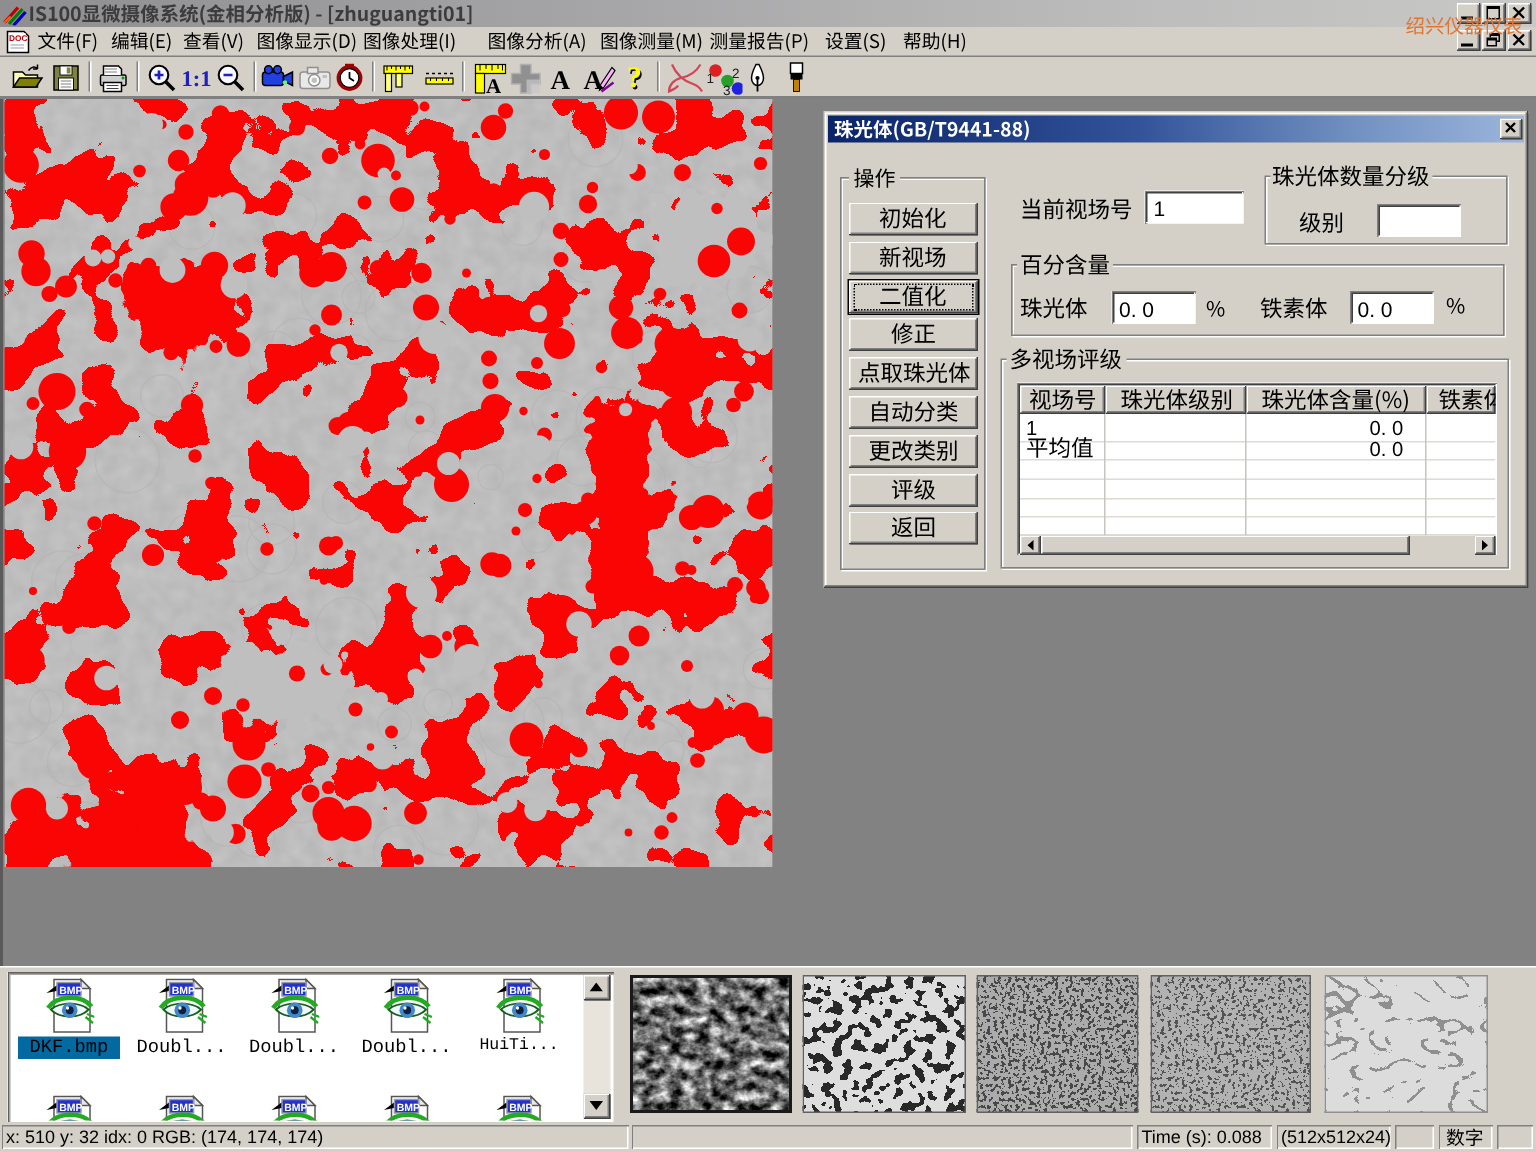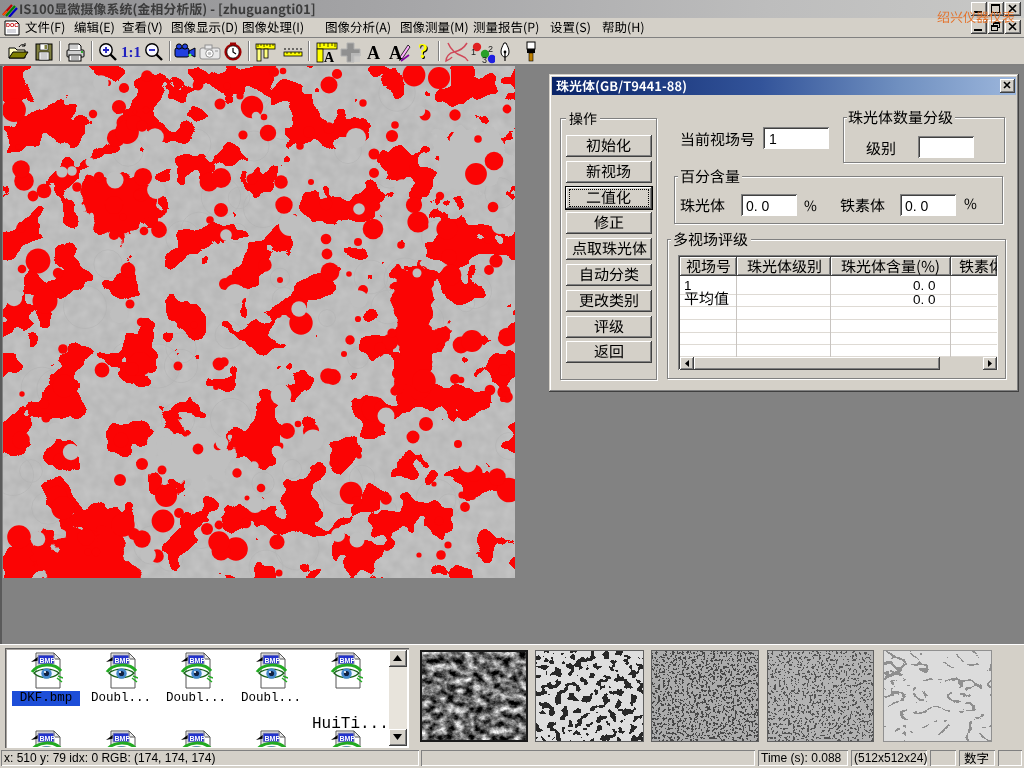--- a/index.html
+++ b/index.html
@@ -706,21 +706,21 @@
 <rect x="9" y="3" width="16" height="9" fill="#2233cc" stroke="#99a"></rect>
 <text x="10.5" y="10.5" font-family="Liberation Sans" font-size="7" font-weight="bold" fill="#fff">BMP</text>
 <path d="M3 20 C9 11 26 11 32 19" stroke="#22aa22" stroke-width="3" fill="none"></path>
 <path d="M4 21 C10 15 25 15 31 21 C25 28 10 28 4 21 Z" fill="#186018"></path>
 <path d="M6 21 C11 16.5 24 16.5 29 21 C24 26.5 11 26.5 6 21 Z" fill="#f0f8ff"></path>
 <circle cx="17.5" cy="21.5" r="5.2" fill="#4488cc"></circle>
 <circle cx="17.5" cy="21.5" r="2.6" fill="#102040"></circle>
 <circle cx="16" cy="20" r="1.1" fill="#fff"></circle>
 <path d="M28 26 L33 30 M29 24 L34 26" stroke="#22aa22" stroke-width="1.5"></path>
 </svg>
-<div class="abs mono" style="left:12px;top:691px;width:68px;height:15px;font-size:12.5px;text-align:center;color:#000;background:#1d4ed8;white-space:nowrap">DKF.bmp</div>
+<div class="abs mono" style="left:12px;top:691px;width:68px;height:15px;font-size:12.5px;text-align:center;color:#000;background:#0369a1;white-space:nowrap">DKF.bmp</div>
 <svg class="abs" style="left:104px;top:652px" width="34" height="38" viewBox="0 0 34 38">
 <path d="M7 1 H25 L31 7 V36 H7 Z" fill="#fff" stroke="#555"></path>
 <path d="M25 1 L25 7 L31 7 Z" fill="#e8e8e8" stroke="#555"></path>
 <path d="M2 10 L10 4 L12 8 Z" fill="#000"></path>
 <rect x="9" y="3" width="16" height="9" fill="#2233cc" stroke="#99a"></rect>
 <text x="10.5" y="10.5" font-family="Liberation Sans" font-size="7" font-weight="bold" fill="#fff">BMP</text>
 <path d="M3 20 C9 11 26 11 32 19" stroke="#22aa22" stroke-width="3" fill="none"></path>
 <path d="M4 21 C10 15 25 15 31 21 C25 28 10 28 4 21 Z" fill="#186018"></path>
 <path d="M6 21 C11 16.5 24 16.5 29 21 C24 26.5 11 26.5 6 21 Z" fill="#f0f8ff"></path>
 <circle cx="17.5" cy="21.5" r="5.2" fill="#4488cc"></circle>
@@ -766,21 +766,21 @@
 <rect x="9" y="3" width="16" height="9" fill="#2233cc" stroke="#99a"></rect>
 <text x="10.5" y="10.5" font-family="Liberation Sans" font-size="7" font-weight="bold" fill="#fff">BMP</text>
 <path d="M3 20 C9 11 26 11 32 19" stroke="#22aa22" stroke-width="3" fill="none"></path>
 <path d="M4 21 C10 15 25 15 31 21 C25 28 10 28 4 21 Z" fill="#186018"></path>
 <path d="M6 21 C11 16.5 24 16.5 29 21 C24 26.5 11 26.5 6 21 Z" fill="#f0f8ff"></path>
 <circle cx="17.5" cy="21.5" r="5.2" fill="#4488cc"></circle>
 <circle cx="17.5" cy="21.5" r="2.6" fill="#102040"></circle>
 <circle cx="16" cy="20" r="1.1" fill="#fff"></circle>
 <path d="M28 26 L33 30 M29 24 L34 26" stroke="#22aa22" stroke-width="1.5"></path>
 </svg>
-<div class="abs mono" style="left:312px;top:715px;width:68px;height:15px;font-size:16px;text-align:center;color:#000;white-space:nowrap">HuiTi...</div>
+<div class="abs mono" style="left:312px;top:691px;width:68px;height:15px;font-size:11px;text-align:center;color:#000;white-space:nowrap">HuiTi...</div>
 <div class="abs" style="left:29px;top:730px;width:34px;height:17px;overflow:hidden">
     <svg class="abs" style="left:0;top:0px" width="34" height="38" viewBox="0 0 34 38">
 <path d="M7 1 H25 L31 7 V36 H7 Z" fill="#fff" stroke="#555"></path>
 <path d="M25 1 L25 7 L31 7 Z" fill="#e8e8e8" stroke="#555"></path>
 <path d="M2 10 L10 4 L12 8 Z" fill="#000"></path>
 <rect x="9" y="3" width="16" height="9" fill="#2233cc" stroke="#99a"></rect>
 <text x="10.5" y="10.5" font-family="Liberation Sans" font-size="7" font-weight="bold" fill="#fff">BMP</text>
 <path d="M3 20 C9 11 26 11 32 19" stroke="#22aa22" stroke-width="3" fill="none"></path>
 <path d="M4 21 C10 15 25 15 31 21 C25 28 10 28 4 21 Z" fill="#186018"></path>
 <path d="M6 21 C11 16.5 24 16.5 29 21 C24 26.5 11 26.5 6 21 Z" fill="#f0f8ff"></path>
@@ -937,21 +937,21 @@
 <rect width="107" height="92" fill="#b2b2b2"></rect>
 <rect width="107" height="92" filter="url(#tb4)"></rect>
 <rect x="0.5" y="0.5" width="106" height="91" fill="none" stroke="#606060" stroke-width="1"></rect>
 </svg>
 <svg class="abs" style="left:883px;top:650px" width="109" height="92">
 <rect width="109" height="92" fill="#dcdcdc"></rect>
 <rect width="109" height="92" filter="url(#tb5)"></rect>
 <rect x="0.5" y="0.5" width="108" height="91" fill="none" stroke="#909090" stroke-width="1"></rect>
 </svg>
 <div class="abs" style="left:0;top:748px;width:1024px;height:20px;background:#d4d0c8"></div>
-<div class="abs panel" style="left:1px;top:750px;width:418px;height:16px;font-size:12px;color:#000;padding:1px 3px;white-space:nowrap;overflow:hidden">x: 510 y: 79 idx: 0 RGB: (174, 174, 174)</div>
+<div class="abs panel" style="left:1px;top:750px;width:418px;height:16px;font-size:12px;color:#000;padding:1px 3px;white-space:nowrap;overflow:hidden">x: 510 y: 32 idx: 0 RGB: (174, 174, 174)</div>
 <div class="abs panel" style="left:421px;top:750px;width:334px;height:16px;font-size:12px;color:#000;padding:1px 3px;white-space:nowrap;overflow:hidden"></div>
 <div class="abs panel" style="left:758px;top:750px;width:90px;height:16px;font-size:12px;color:#000;padding:1px 3px;white-space:nowrap;overflow:hidden">Time (s): 0.088</div>
 <div class="abs panel" style="left:851px;top:750px;width:76px;height:16px;font-size:12px;color:#000;padding:1px 3px;white-space:nowrap;overflow:hidden">(512x512x24)</div>
 <div class="abs panel" style="left:930px;top:750px;width:26px;height:16px;font-size:12px;color:#000;padding:1px 3px;white-space:nowrap;overflow:hidden"></div>
 <div class="abs panel" style="left:959px;top:750px;width:36px;height:16px;font-size:12px;color:#000;padding:1px 3px;white-space:nowrap;overflow:hidden"></div>
 <div class="abs">
     <svg class="t" style="left:964px;top:749px" width="29" height="22">
       <path transform="translate(0,14)" d="M5.5 -10.3C5.3 -9.8 4.9 -9 4.6 -8.6L5.2 -8.3C5.5 -8.7 6 -9.3 6.3 -9.9ZM1.1 -9.9C1.4 -9.4 1.8 -8.7 1.9 -8.3L2.6 -8.6C2.5 -9 2.1 -9.7 1.8 -10.2ZM5.1 -3.2C4.8 -2.6 4.4 -2.1 4 -1.6C3.5 -1.8 3 -2.1 2.5 -2.2C2.7 -2.6 2.9 -2.9 3.1 -3.2ZM1.4 -1.9C2 -1.7 2.7 -1.4 3.3 -1C2.5 -0.5 1.5 -0.1 0.5 0.2C0.7 0.4 0.9 0.7 1 0.9C2.1 0.6 3.2 0.1 4.1 -0.6C4.5 -0.4 4.9 -0.1 5.2 0.1L5.8 -0.5C5.5 -0.7 5.1 -1 4.7 -1.2C5.4 -1.9 5.9 -2.8 6.2 -3.9L5.7 -4.1L5.5 -4H3.5L3.8 -4.7L2.9 -4.8C2.8 -4.6 2.7 -4.3 2.6 -4H0.9V-3.2H2.2C1.9 -2.8 1.6 -2.3 1.4 -1.9ZM3.2 -10.5V-8.2H0.6V-7.4H2.9C2.3 -6.6 1.4 -5.8 0.5 -5.4C0.7 -5.3 0.9 -4.9 1 -4.7C1.8 -5.1 2.6 -5.8 3.2 -6.6V-5.1H4.1V-6.8C4.7 -6.3 5.5 -5.7 5.8 -5.4L6.3 -6.1C6 -6.3 4.9 -7 4.3 -7.4H6.6V-8.2H4.1V-10.5ZM7.9 -10.4C7.6 -8.2 7 -6.1 6 -4.8C6.2 -4.7 6.6 -4.4 6.7 -4.2C7.1 -4.7 7.3 -5.2 7.6 -5.8C7.9 -4.6 8.2 -3.5 8.7 -2.5C8 -1.3 7 -0.4 5.6 0.3C5.8 0.5 6.1 0.8 6.2 1C7.4 0.4 8.4 -0.5 9.1 -1.6C9.8 -0.6 10.5 0.3 11.5 0.9C11.7 0.7 11.9 0.3 12.2 0.2C11.1 -0.4 10.3 -1.3 9.6 -2.5C10.3 -3.8 10.7 -5.3 11 -7.2H11.9V-8.1H8.3C8.5 -8.8 8.6 -9.5 8.7 -10.3ZM10.1 -7.2C9.9 -5.8 9.6 -4.5 9.2 -3.5C8.7 -4.6 8.3 -5.9 8.1 -7.2ZM18.2 -4.5V-3.8H13.4V-2.9H18.2V-0.2C18.2 0 18.2 0.1 18 0.1C17.7 0.1 16.9 0.1 16.1 0.1C16.2 0.3 16.4 0.7 16.5 1C17.6 1 18.2 1 18.6 0.8C19.1 0.7 19.2 0.4 19.2 -0.2V-2.9H24.1V-3.8H19.2V-4.2C20.3 -4.8 21.5 -5.7 22.2 -6.5L21.6 -6.9L21.4 -6.9H15.4V-6H20.4C19.8 -5.5 19 -4.9 18.2 -4.5ZM17.8 -10.3C18 -10 18.3 -9.6 18.4 -9.2H13.5V-6.6H14.4V-8.3H23V-6.6H24V-9.2H19.5C19.4 -9.6 19 -10.2 18.7 -10.6Z" fill="#000"></path>
     </svg>
   </div>

